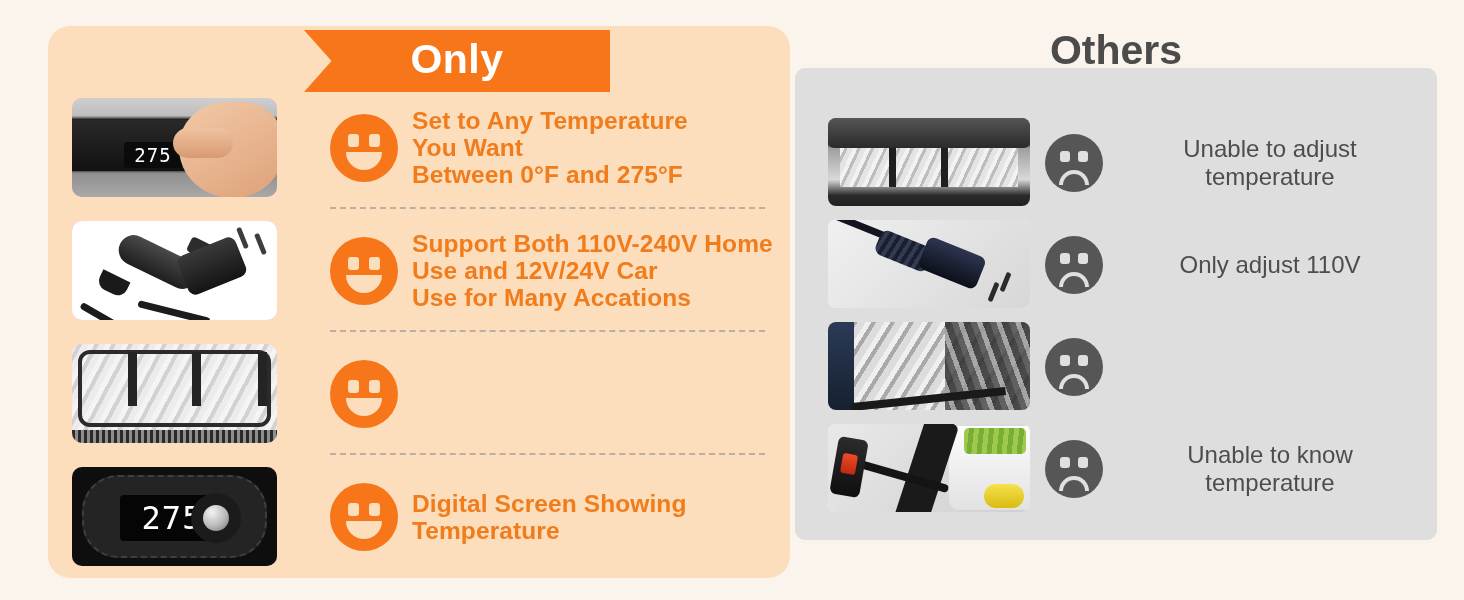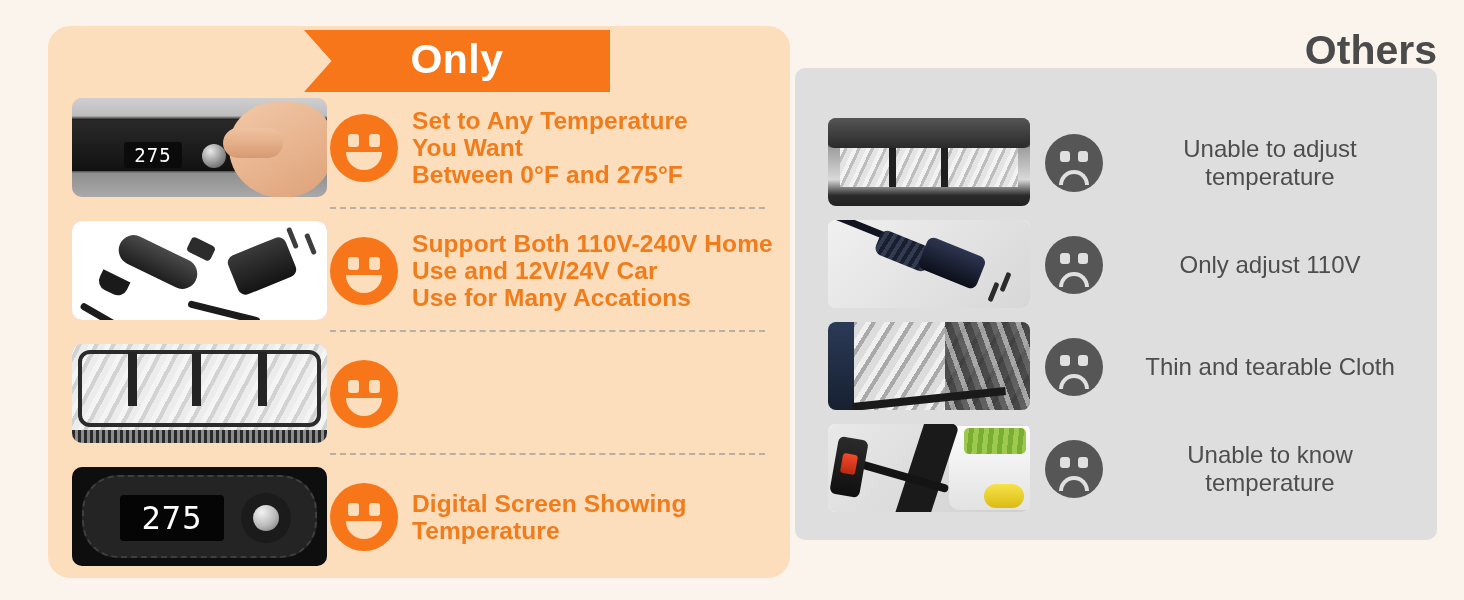--- a/index.html
+++ b/index.html
@@ -29,21 +29,21 @@
   }
 
   .ours-rows{position:absolute;left:0;top:60px;width:742px;}
   .orow{position:relative;height:123px;}
   .orow .divider{
     position:absolute;left:282px;right:25px;bottom:0;height:0;
     border-top:2px dashed #B9AFA4;
   }
 
   .thumb{
-    position:absolute;left:24px;top:12px;width:255px;height:99px;
+    position:absolute;left:24px;top:12px;width:205px;height:99px;
     border-radius:10px;overflow:hidden;background:#f9a8d4;
   }
   .face{
     position:absolute;left:282px;top:50%;transform:translateY(-50%);
     width:68px;height:68px;border-radius:50%;background:#F7761A;
   }
   .face .eye{position:absolute;top:20px;width:11px;height:13px;border-radius:3px;background:#FCDDBC;}
   .face .eye.l{left:18px;}
   .face .eye.r{left:39px;}
   .face .mouth{
@@ -55,21 +55,21 @@
     color:#F07C1C;font-size:24.5px;font-weight:bold;line-height:1.12;
     width:400px;letter-spacing:.1px;
   }
 
   
   .others-panel{
     position:absolute;left:795px;top:68px;width:642px;height:472px;
     background:#DEDEDE;border-radius:10px;
   }
   .others-title{
-    position:absolute;left:795px;top:30px;width:642px;text-align:right;
+    position:absolute;left:795px;top:30px;width:642px;text-align:center;
     color:#4B4B4B;font-size:41px;font-weight:bold;line-height:1;
   }
   .others-rows{position:absolute;left:795px;top:112px;width:642px;}
   .xrow{position:relative;height:102px;}
   .xthumb{
     position:absolute;left:33px;top:6px;width:202px;height:88px;
     border-radius:8px;overflow:hidden;background:#fff;
   }
   .sface{
     position:absolute;left:250px;top:50%;transform:translateY(-50%);
@@ -309,21 +309,20 @@
             <div class="blue"></div>
             <div class="fold"></div>
             <div class="zip"></div>
           </div>
       </div>
       <div class="sface">
         <i class="eye l"></i>
           <i class="eye r"></i>
           <i class="mouth"></i>
       </div>
-      <div class="xtext" style="white-space:pre-line">Thin and tearable Cloth</div>
     </div>
 
     <div class="xrow">
       <div class="xthumb">
         <div class="ph q4">
             <div class="bowl"></div>
             <div class="veg"></div>
             <div class="lem"></div>
             <div class="strap"></div>
             <div class="cbl"></div>

